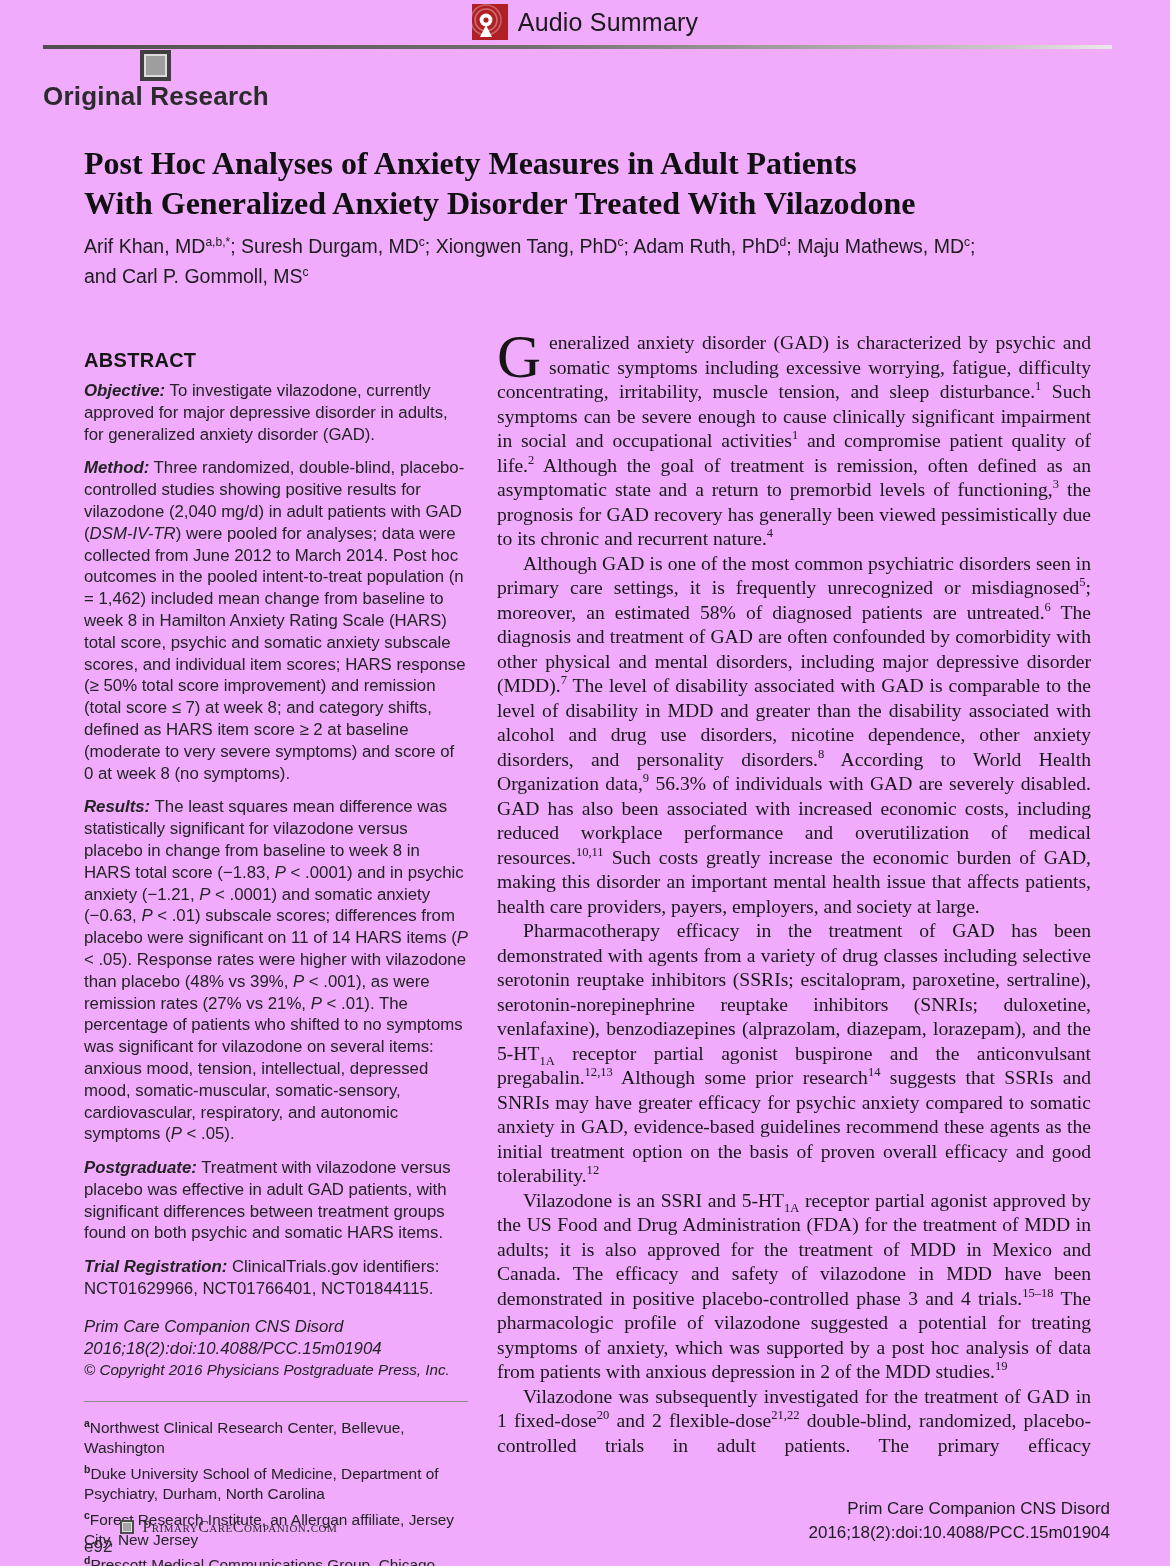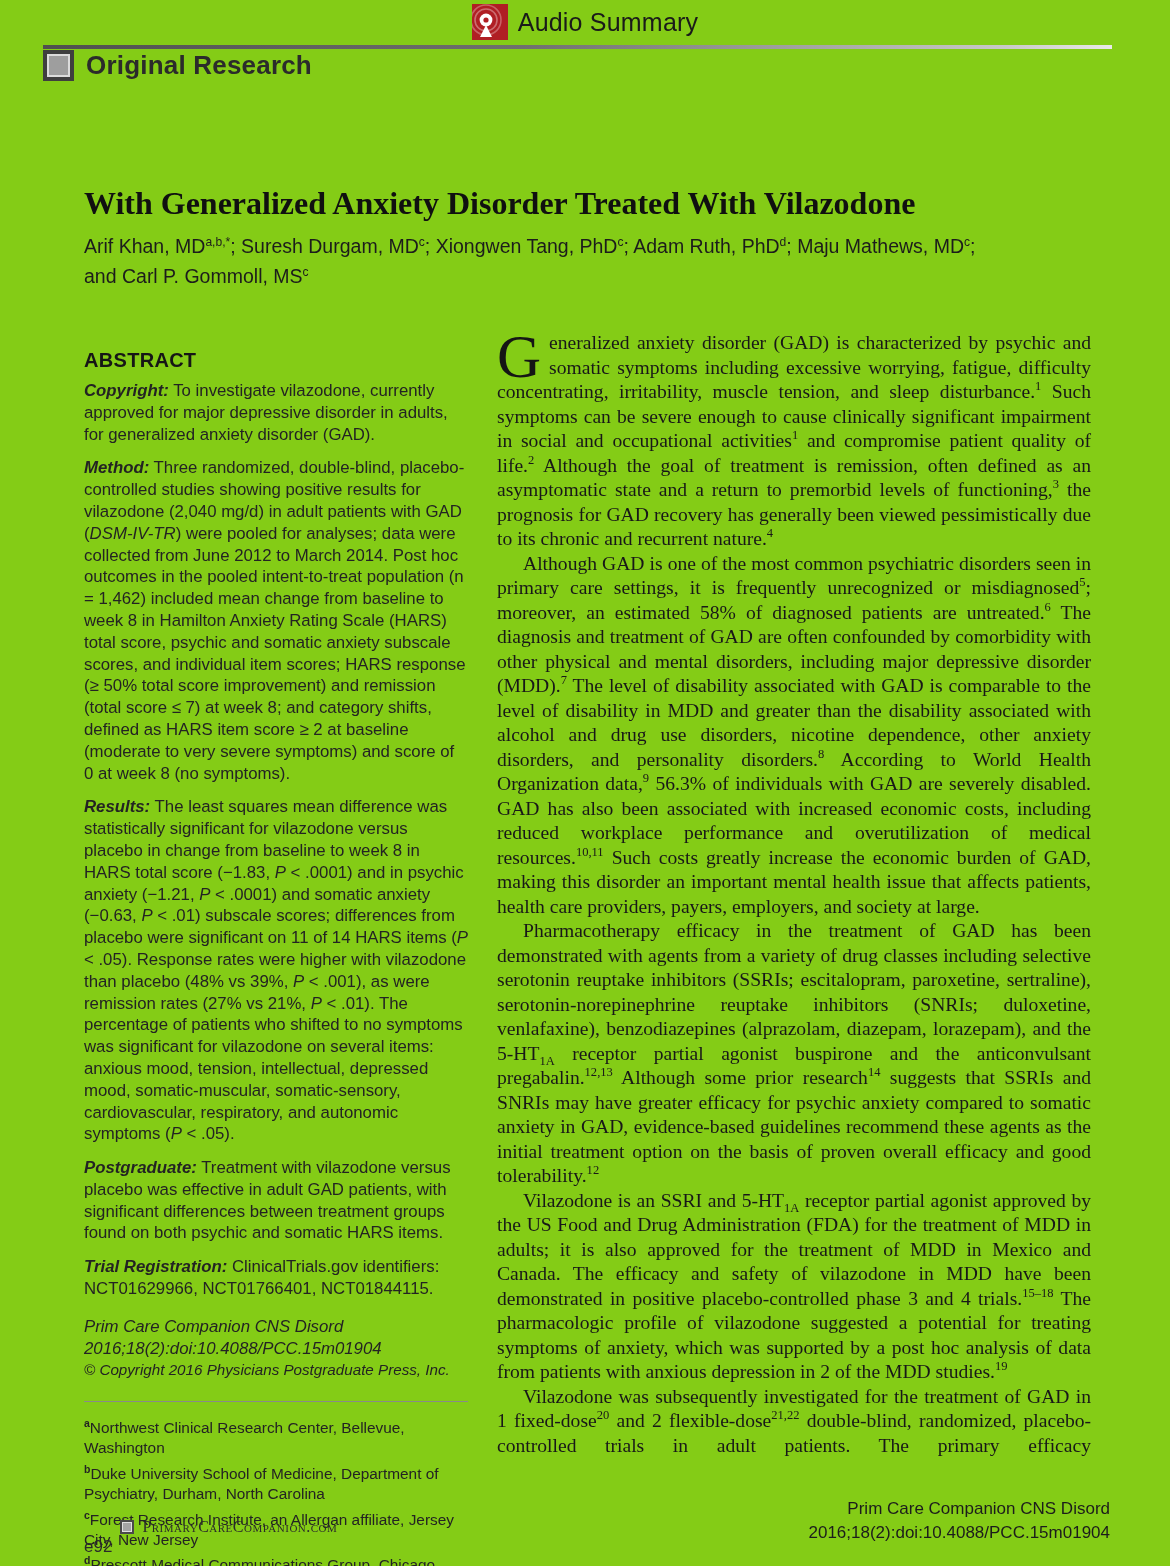--- a/index.html
+++ b/index.html
@@ -1,28 +1,28 @@
 <!DOCTYPE html>
 <html><head>
 <meta charset="utf-8">
 <style>
   html,body{margin:0;padding:0;background:#ffffff;}
-  .page{position:relative;width:1170px;height:1566px;background:#84cc16;margin:0 auto;
+  .page{position:relative;width:1170px;height:1566px;background:#f0abfc;margin:0 auto;
         font-family:"Liberation Sans",sans-serif;color:#231f20;overflow:hidden;}
 
   
   .audio-bar{position:absolute;top:4px;left:0;width:100%;display:flex;justify-content:center;align-items:center;gap:10px;}
   .audio-icon{width:36px;height:36px;flex:0 0 auto;}
   .audio-label{font-size:25px;letter-spacing:0.2px;color:#1a1a1a;}
 
   .top-rule{position:absolute;top:45px;left:43px;right:58px;height:4px;
             background:linear-gradient(to right,#4f4f4f 0%,#6f6f6f 45%,#c9c9c9 90%,#e9e9e9 100%);}
 
   
-  .section-head{position:absolute;top:50px;left:43px;display:flex;align-items:center;gap:12px;}
+  .section-head{position:absolute;top:50px;left:43px;display:flex;align-items:center;gap:0;flex-direction:column;}
   .or-icon{width:31px;height:31px;background:#3f3f3f;display:flex;align-items:center;justify-content:center;}
   .or-icon .inner{width:19px;height:19px;background:#9e9e9e;border:2px solid #dcdcdc;}
   .section-title{font-size:26px;font-weight:bold;color:#2b2b2b;letter-spacing:0.2px;}
 
   
   .article-title{position:absolute;left:84px;top:122px;width:960px;
                  font-family:"Liberation Serif",serif;font-weight:bold;color:#101010;
                  font-size:32px;line-height:40px;}
   .article-authors{position:absolute;left:84px;top:228px;width:960px;
                    font-size:19.5px;line-height:26px;color:#1c1c1c;}
@@ -80,34 +80,34 @@
   <div class="top-rule"></div>
 
   <div class="section-head">
     <div class="or-icon">
         <div class="inner"></div>
       </div>
     <span class="section-title">Original Research</span>
   </div>
 
   <h1 class="article-title">
-    <br>
+    <span>Post Hoc Analyses of Anxiety Measures in Adult Patients</span><br>
     <span>With Generalized Anxiety Disorder Treated With Vilazodone</span>
   </h1>
 
   <div class="article-authors">
     <span>Arif Khan, MD<sup>a,b,*</sup>; Suresh Durgam, MD<sup>c</sup>; Xiongwen Tang, PhD<sup>c</sup>; Adam Ruth, PhD<sup>d</sup>; Maju Mathews, MD<sup>c</sup>;</span><br>
     <span>and Carl P. Gommoll, MS<sup>c</sup></span>
   </div>
 
   <div class="abstract-col">
     <h2 class="abstract-head">ABSTRACT</h2>
 
     <p class="abs-sec">
-      <span class="lbl">Copyright:</span>
+      <span class="lbl">Objective:</span>
       <span>To investigate vilazodone, currently approved for major depressive disorder in adults, for generalized anxiety disorder (GAD).</span>
     </p>
     <p class="abs-sec">
       <span class="lbl">Method:</span>
       <span>Three randomized, double-blind, placebo-controlled studies showing positive results for vilazodone (2,040 mg/d) in adult patients with GAD (<i>DSM-IV-TR</i>) were pooled for analyses; data were collected from June 2012 to March 2014. Post hoc outcomes in the pooled intent-to-treat population (n = 1,462) included mean change from baseline to week 8 in Hamilton Anxiety Rating Scale (HARS) total score, psychic and somatic anxiety subscale scores, and individual item scores; HARS response (≥ 50% total score improvement) and remission (total score ≤ 7) at week 8; and category shifts, defined as HARS item score ≥ 2 at baseline (moderate to very severe symptoms) and score of 0 at week 8 (no symptoms).</span>
     </p>
     <p class="abs-sec">
       <span class="lbl">Results:</span>
       <span>The least squares mean difference was statistically significant for vilazodone versus placebo in change from baseline to week 8 in HARS total score (−1.83, <i>P</i> &lt; .0001) and in psychic anxiety (−1.21, <i>P</i> &lt; .0001) and somatic anxiety (−0.63, <i>P</i> &lt; .01) subscale scores; differences from placebo were significant on 11 of 14 HARS items (<i>P</i> &lt; .05). Response rates were higher with vilazodone than placebo (48% vs 39%, <i>P</i> &lt; .001), as were remission rates (27% vs 21%, <i>P</i> &lt; .01). The percentage of patients who shifted to no symptoms was significant for vilazodone on several items: anxious mood, tension, intellectual, depressed mood, somatic-muscular, somatic-sensory, cardiovascular, respiratory, and autonomic symptoms (<i>P</i> &lt; .05).</span>
     </p>

